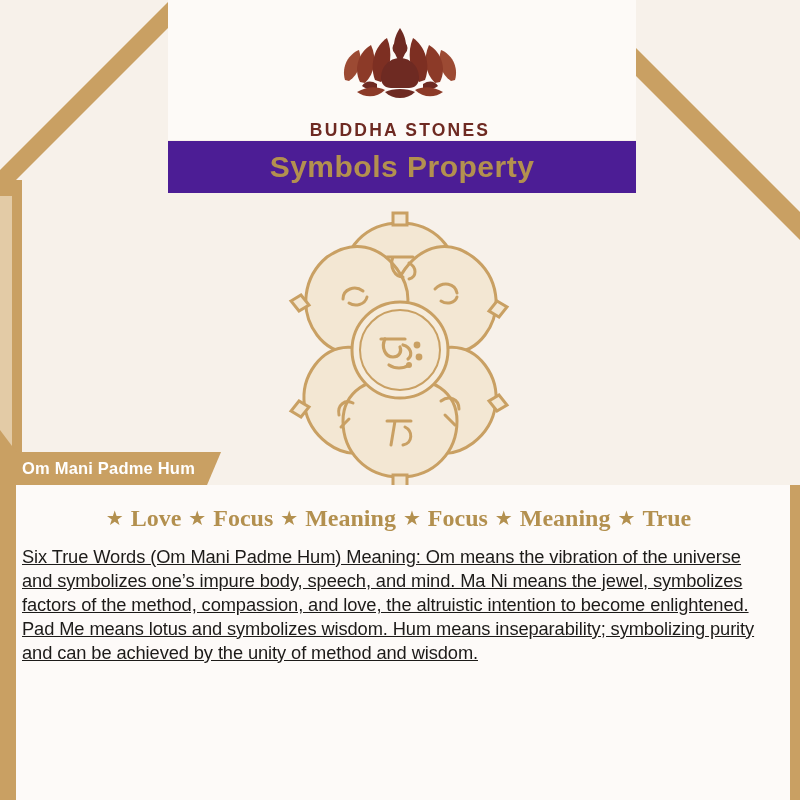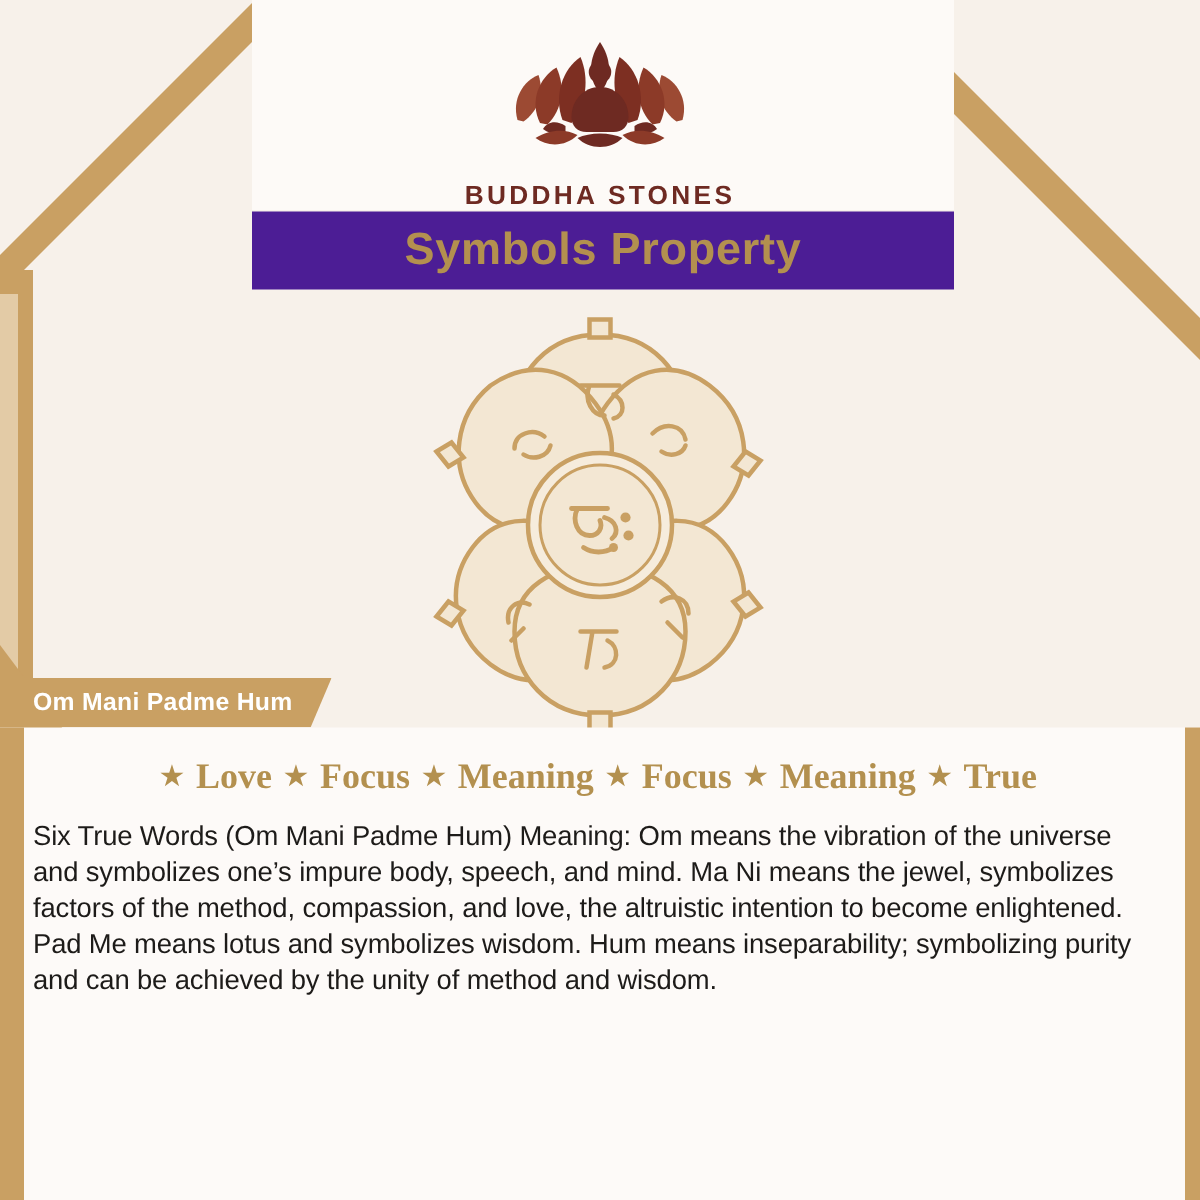--- a/index.html
+++ b/index.html
@@ -178,20 +178,21 @@
   }
 
   .para {
     position: absolute;
     left: 22px;
     width: 752px;
     font-size: 18.3px;
     line-height: 1.31;
     color: #1d1b19;
     letter-spacing: -0.1px;
+    text-decoration: underline;
   }
   .para.p1 { top: 545px; }
   .para.p2 { top: 722px; }
 </style>
 </head>
 <body>
 
 <div class="page">
 
   <div class="corner-tl"></div>

